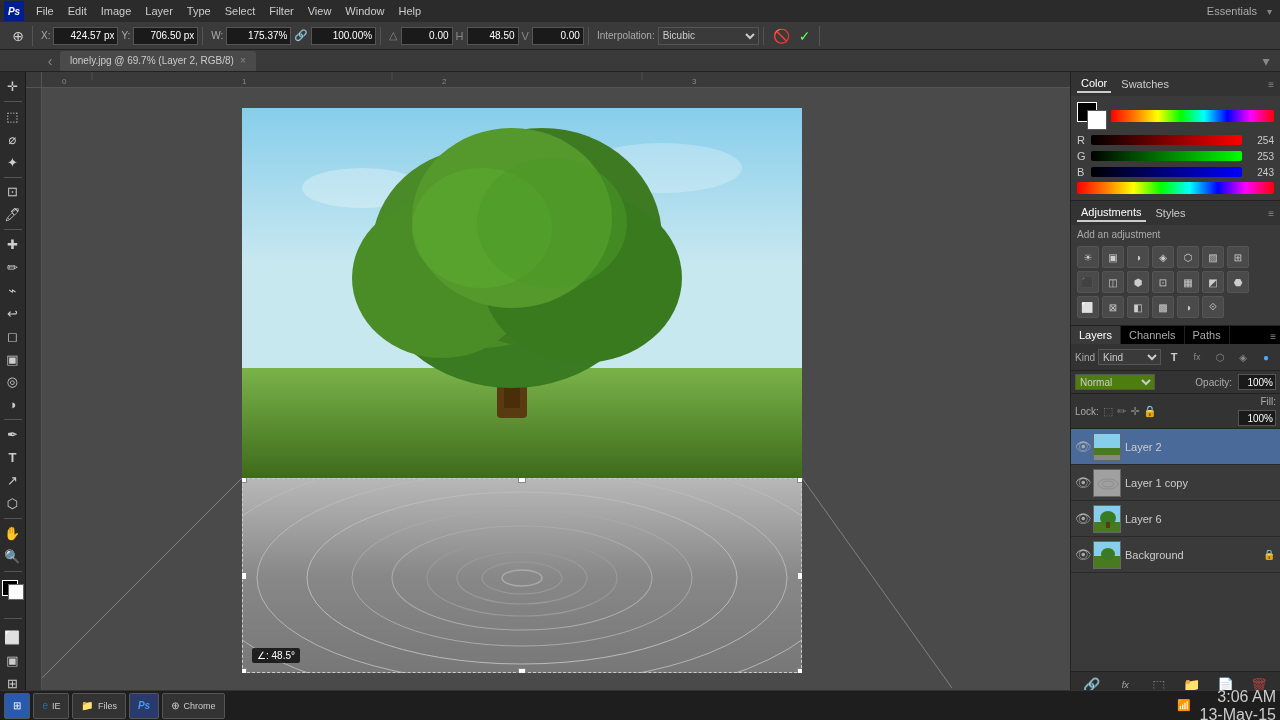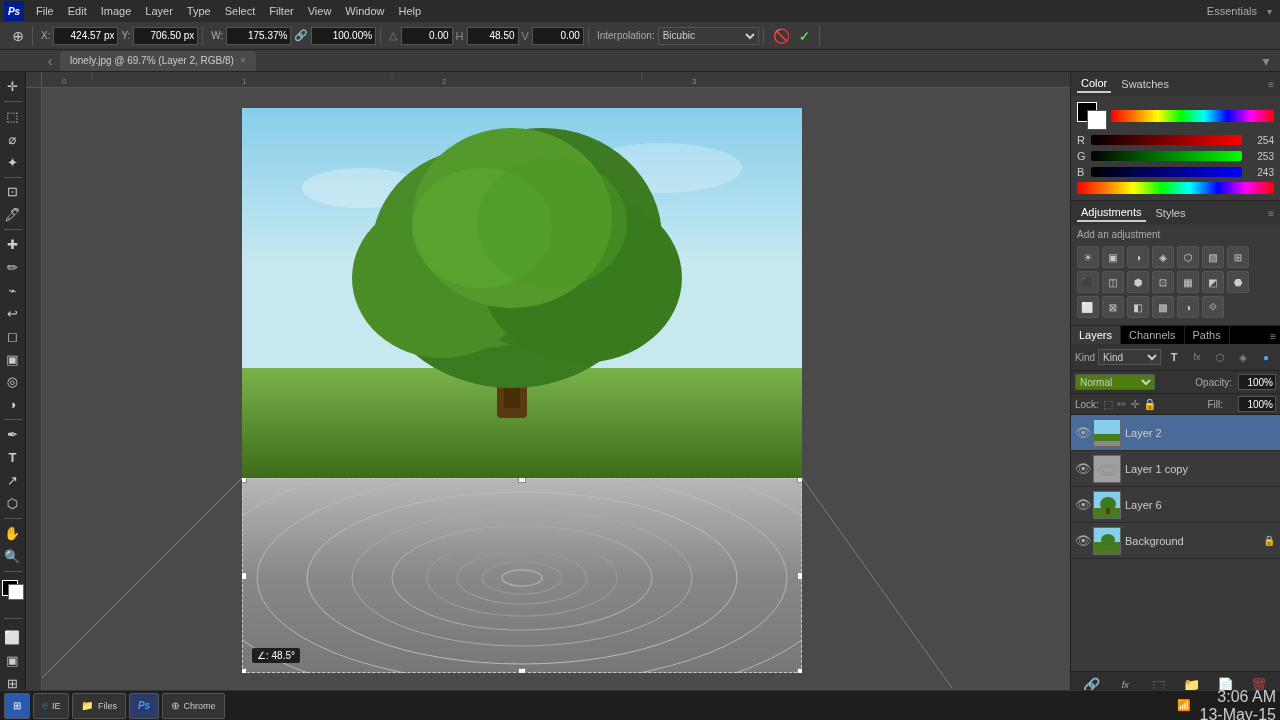--- a/index.html
+++ b/index.html
@@ -96,21 +96,21 @@
     .layers-toolbar { display: flex; align-items: center; padding: 3px 4px; gap: 3px; background: #333; border-bottom: 1px solid #222; }
     .kind-select { background: #3a3a3a; border: 1px solid #555; color: #ccc; height: 16px; font-size: 10px; flex: 1; }
     .layers-row2 { display: flex; align-items: center; padding: 3px 4px; gap: 4px; background: #333; border-bottom: 1px solid #222; }
     .blend-select { background: #4d7c0f; border: 1px solid #555; color: #ccc; height: 16px; font-size: 10px; width: 80px; }
     .opacity-row { display: flex; align-items: center; gap: 6px; margin-left: auto; }
     .opacity-label { font-size: 10px; color: #aaa; }
     .opacity-input { background: #1a1a1a; border: 1px solid #555; color: #fff; width: 38px; height: 16px; font-size: 10px; text-align: right; padding: 0 2px; }
     .lock-row { display: flex; align-items: center; padding: 2px 4px; gap: 4px; background: #333; border-bottom: 1px solid #222; }
     .lock-label { font-size: 10px; color: #aaa; }
     .lock-icon { font-size: 11px; color: #888; cursor: pointer; }
-    .fill-row { display: flex; align-items: center; gap: 15px; margin-left: auto; }
+    .fill-row { display: flex; align-items: flex-end; gap: 3px; margin-left: auto; flex-direction: column; }
     .fill-label { font-size: 10px; color: #aaa; }
     .fill-input { background: #1a1a1a; border: 1px solid #555; color: #fff; width: 38px; height: 16px; font-size: 10px; text-align: right; padding: 0 2px; }
 
     
     .layer-list { flex: 1; overflow-y: auto; background: #3a3a3a; }
     .layer-item { display: flex; align-items: center; padding: 3px 4px; gap: 4px; border-bottom: 1px solid #2a2a2a; cursor: pointer; height: 36px; }
     .layer-item.active { background: #4a6a9a; }
     .layer-vis { width: 14px; font-size: 13px; color: #aaa; cursor: pointer; }
     .layer-thumb { width: 28px; height: 28px; background: #555; border: 1px solid #666; overflow: hidden; flex-shrink: 0; }
     .layer-name { flex: 1; font-size: 11px; color: #ccc; }

